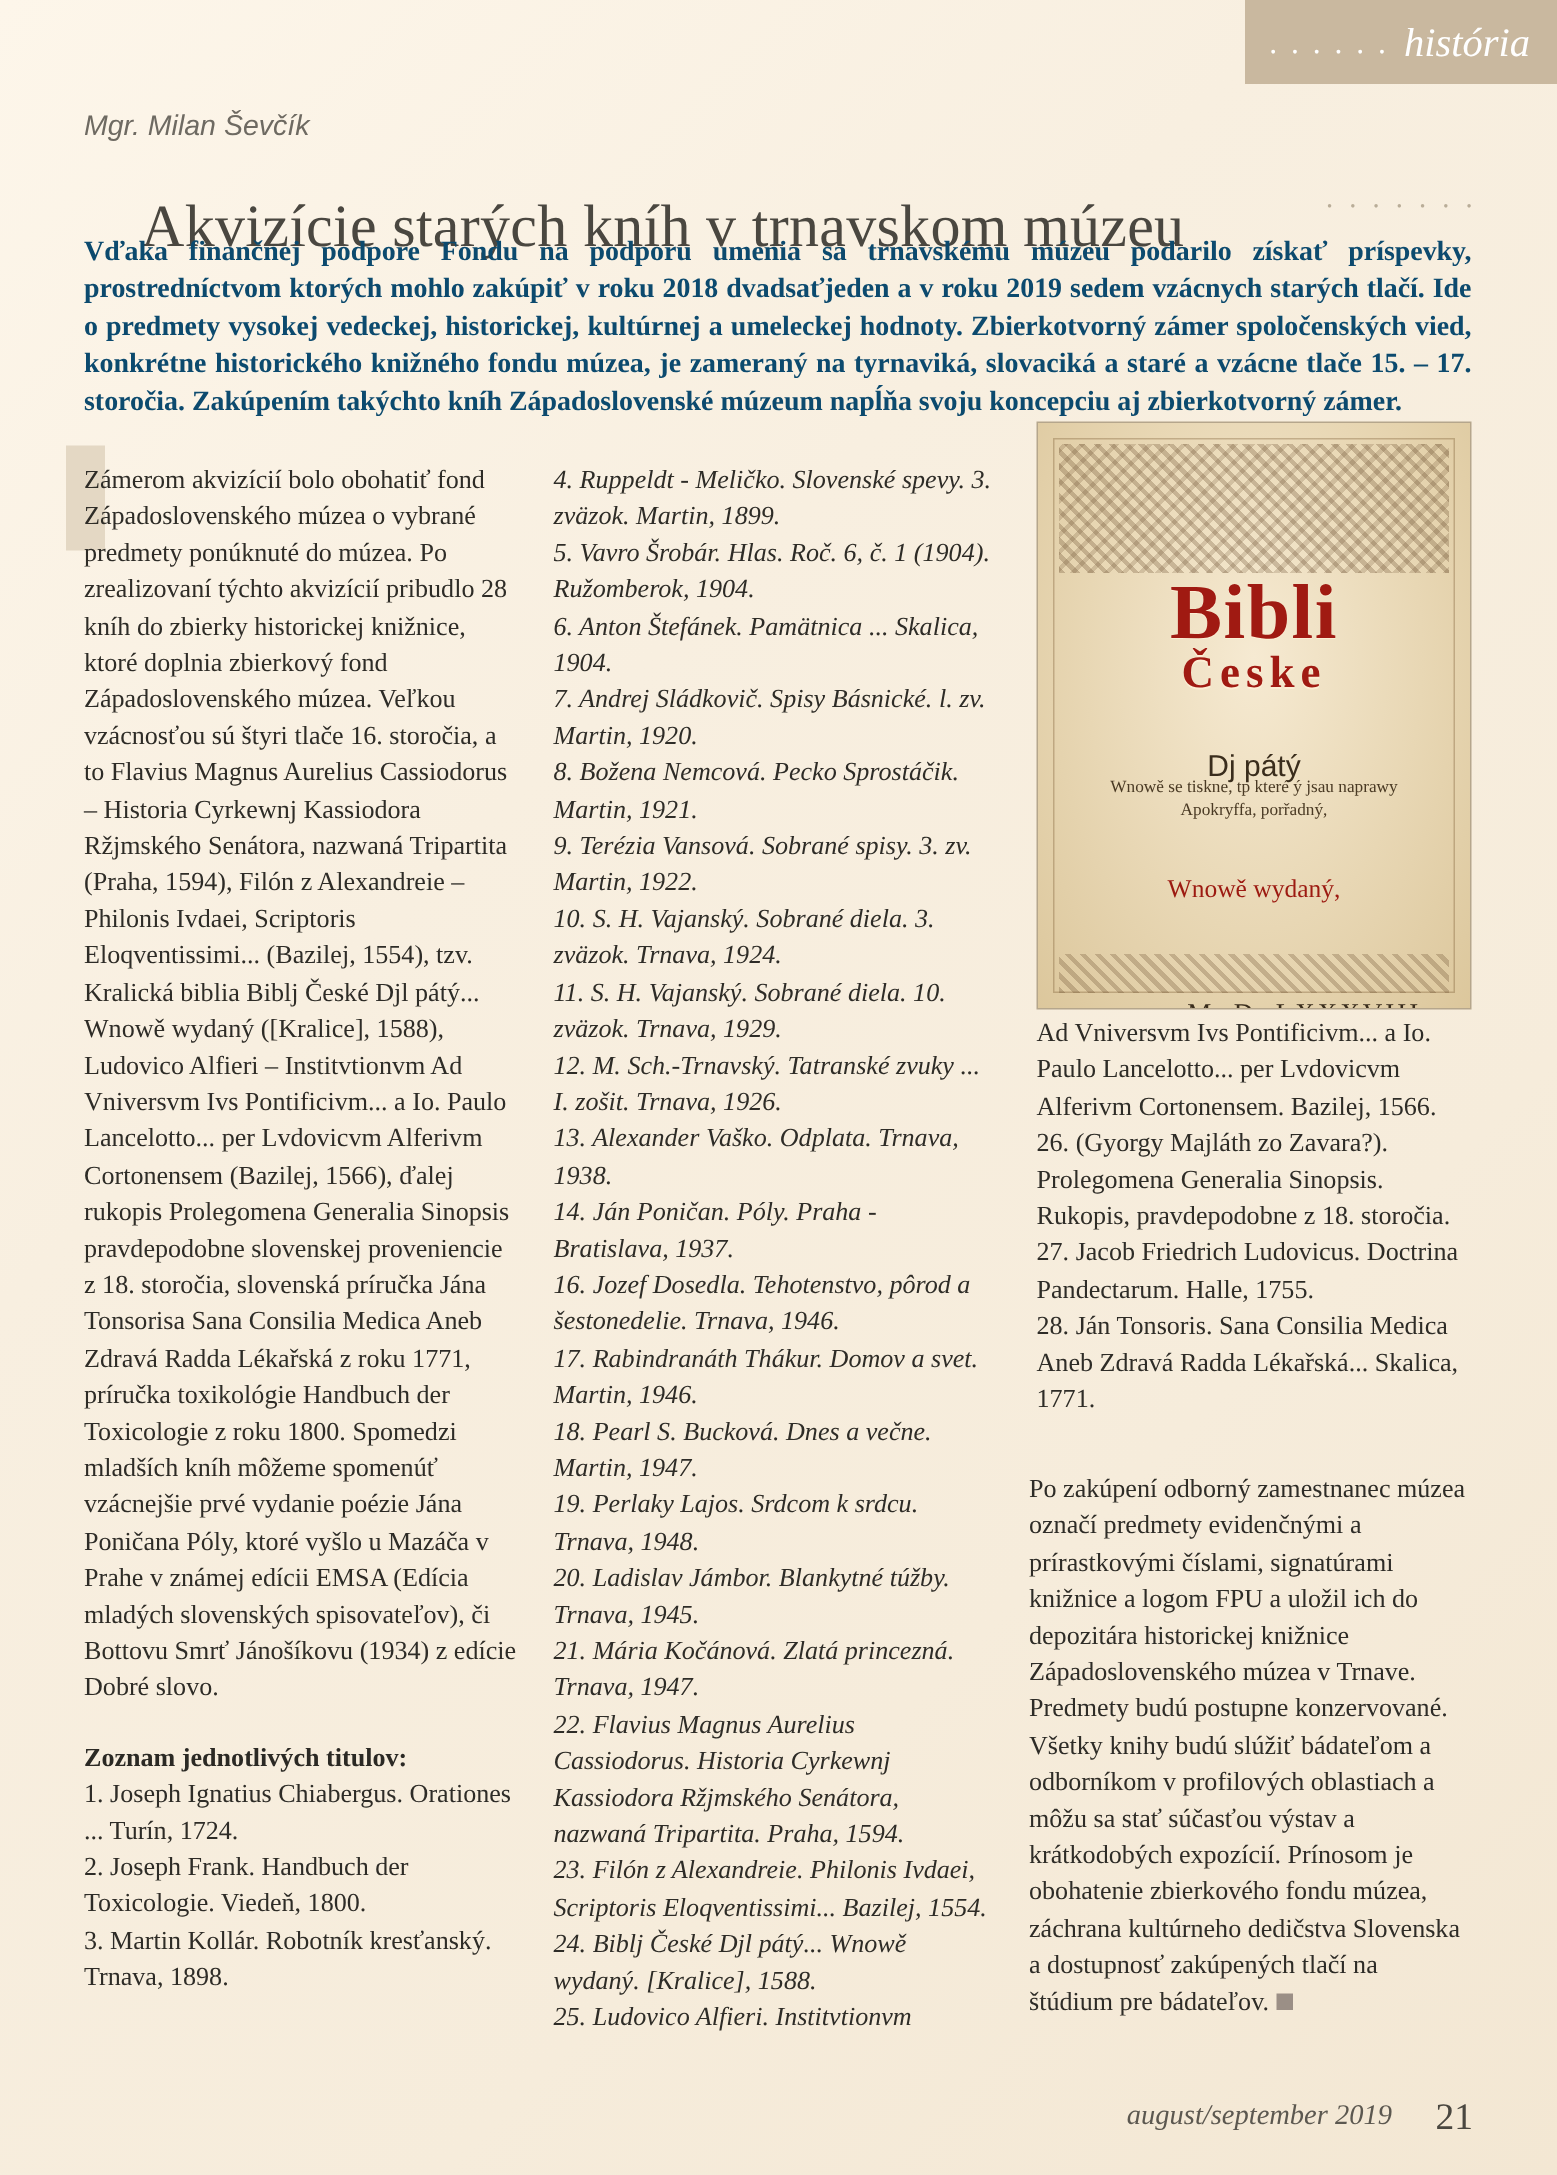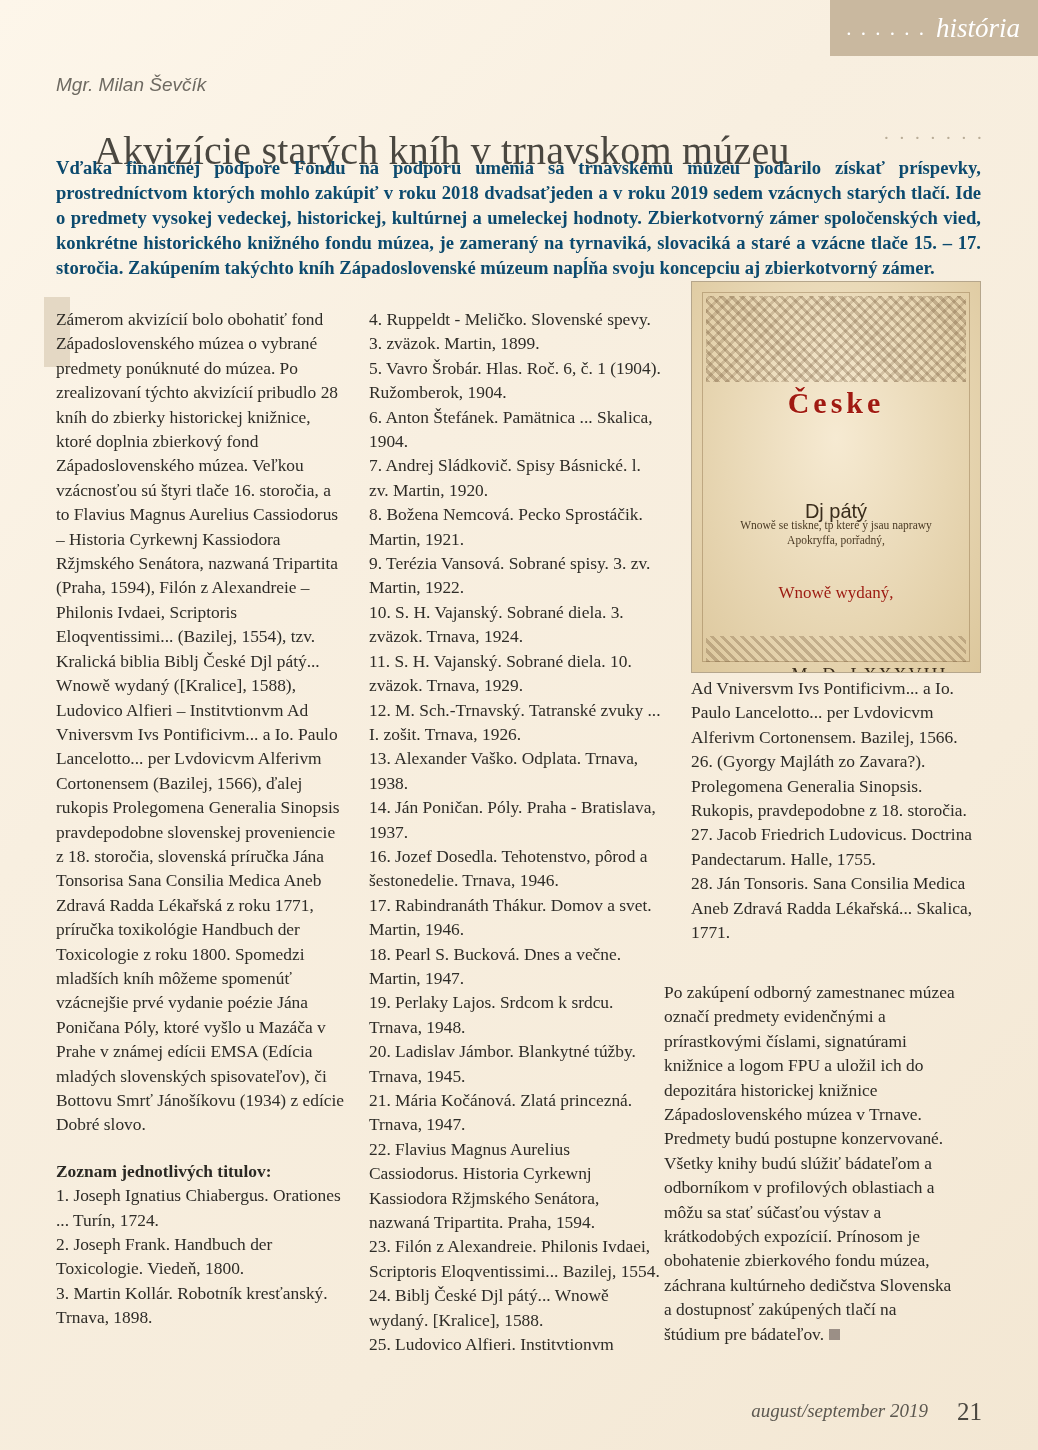--- a/index.html
+++ b/index.html
@@ -96,21 +96,21 @@
     top: 307px;
     font-size: 17.4px;
     line-height: 24.4px;
     font-family: "Liberation Serif", serif;
     color: #2e2c27;
   }
   .col p {
     margin: 0;
   }
   .col-1 { left: 56px;  width: 290px; }
-  .col-2 { left: 369px; width: 292px; }
+  .col-2 { left: 369px; width: 292px; font-style: italic; }
 
   .dropcap-bg {
     position: absolute;
     left: 44px;
     top: 297px;
     width: 26px;
     height: 70px;
     background: #e4d8c4;
     z-index: 0;
   }
@@ -216,21 +216,21 @@
     top: 676px;
     width: 292px;
     font-size: 17.4px;
     line-height: 24.4px;
     font-family: "Liberation Serif", serif;
     color: #2e2c27;
   }
   .caption-block p { margin: 0; }
   .tail-block {
     position: absolute;
-    left: 664px;
+    left: 686px;
     top: 980px;
     width: 292px;
     font-size: 17.4px;
     line-height: 24.4px;
     font-family: "Liberation Serif", serif;
     color: #2e2c27;
   }
   .tail-block p { margin: 0; }
   .endmark {
     display: inline-block;
@@ -307,20 +307,21 @@
     <p>22. Flavius Magnus Aurelius Cassiodorus. Historia Cyrkewnj Kassiodora Ržjmského Senátora, nazwaná Tripartita. Praha, 1594.</p>
     <p>23. Filón z Alexandreie. Philonis Ivdaei, Scriptoris Eloqventissimi... Bazilej, 1554.</p>
     <p>24. Biblj České Djl pátý... Wnowě wydaný. [Kralice], 1588.</p>
     <p>25. Ludovico Alfieri. Institvtionvm</p>
   </div>
 
   <div class="figure">
     <div class="fig-inner"></div>
     <div class="fig-ornament-top"></div>
     <div class="fig-title">
+      <span>Bibli</span>
       <small>Česke</small>
     </div>
     <div class="fig-sub">Dj pátý</div>
     <div class="fig-lines">Wnowě se tiskne, tp které ý jsau naprawy Apokryffa, porřadný,</div>
     <div class="fig-red">Wnowě wydaný,</div>
     <div class="fig-year">M. D. LXXXVIII.</div>
     <div class="fig-ornament-bottom"></div>
   </div>
 
   <div class="caption-block">

